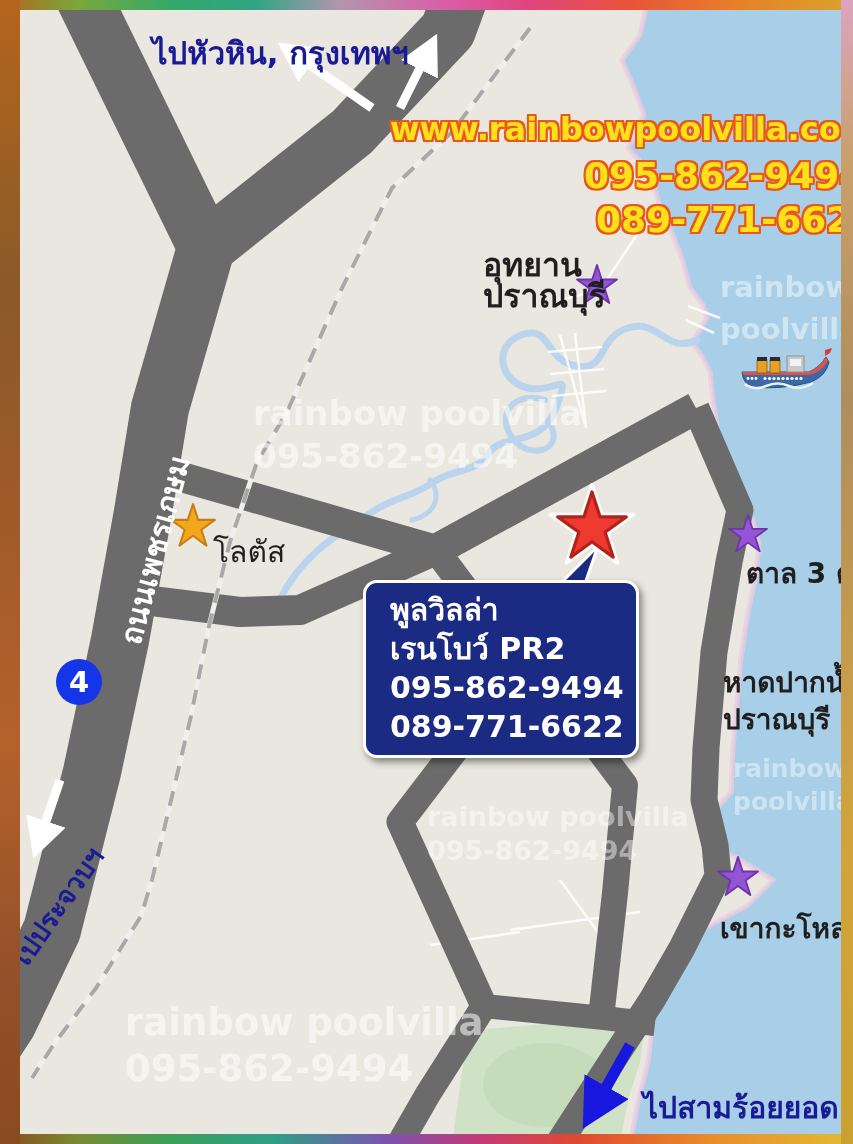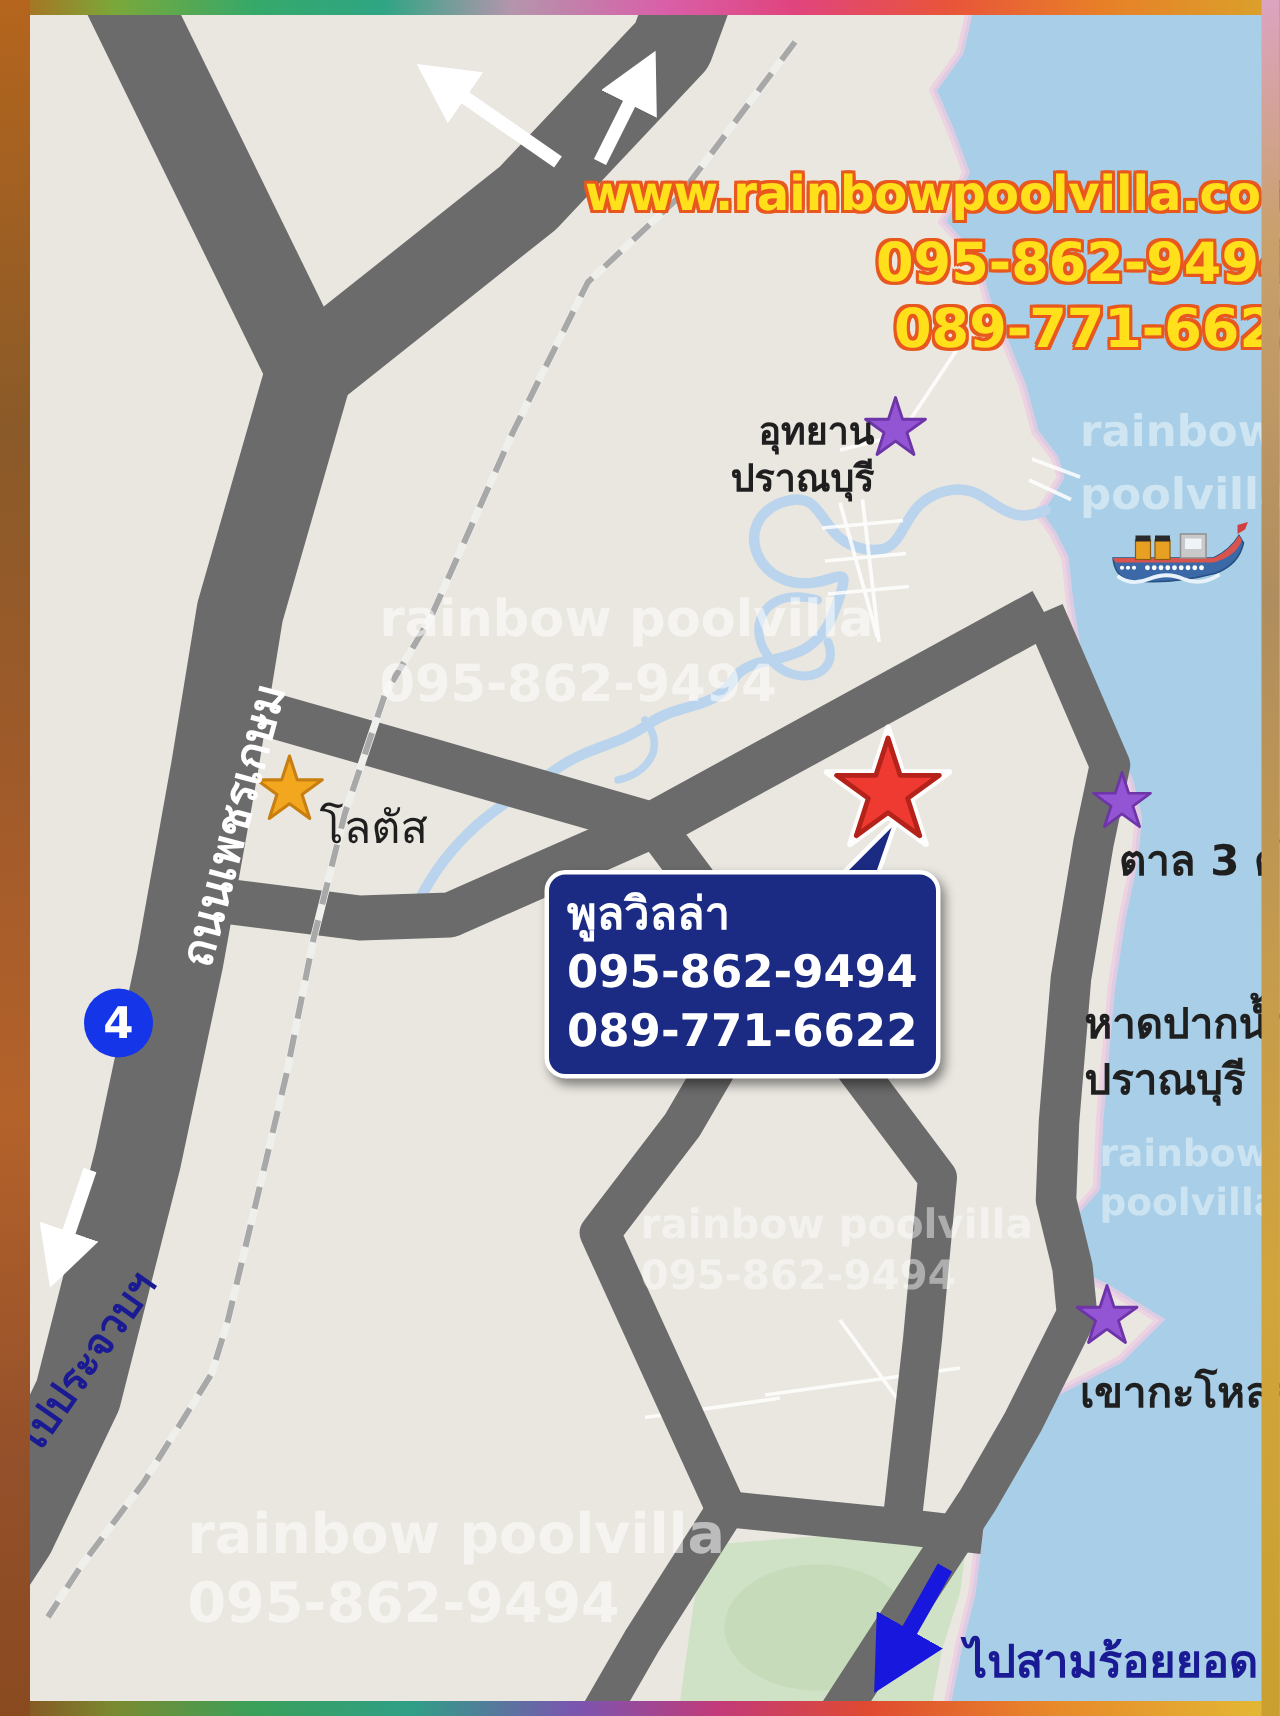--- a/index.html
+++ b/index.html
@@ -19,21 +19,21 @@
     text-shadow:-2px -2px 0 var(--yellow-outline),2px -2px 0 var(--yellow-outline),
       -2px 2px 0 var(--yellow-outline),2px 2px 0 var(--yellow-outline),
       0 -2px 0 var(--yellow-outline),0 2px 0 var(--yellow-outline),
       -2px 0 0 var(--yellow-outline),2px 0 0 var(--yellow-outline);
   }
   .wm{color:var(--watermark);font-weight:bold;line-height:1.25;}
   .rot{transform-origin:center center;}
   .callout{
     position:absolute;left:363px;top:580px;width:240px;z-index:20;
     background:var(--callout-bg);border:3px solid #fff;border-radius:14px;
-    padding:7px 6px 9px 12px;box-shadow:3px 4px 7px rgba(0,0,0,.45);
+    padding:7px 6px 9px 24px;box-shadow:3px 4px 7px rgba(0,0,0,.45);
     color:var(--callout-text);font-weight:bold;font-size:30px;line-height:39px;
   }
   .route-badge{
     position:absolute;left:56px;top:659px;width:46px;height:46px;z-index:10;
     background:var(--route-badge);border-radius:50%;color:#fff;
     font-size:29px;font-weight:bold;display:flex;align-items:center;justify-content:center;
   }
   
   .frame{position:absolute;z-index:50;}
   .frame.top{left:0;top:0;width:853px;height:10px;
@@ -153,26 +153,27 @@
     <use href="#star" x="-1.1" y="-1.1" width="2.2" height="2.2" transform="translate(193,527) scale(23)" fill="var(--star-orange)" stroke="var(--star-orange-stroke)"></use>
     <use href="#star" x="-1.1" y="-1.1" width="2.2" height="2.2" transform="translate(597,286) scale(21)" fill="var(--star-purple)" stroke="var(--star-purple-stroke)"></use>
     <use href="#star" x="-1.1" y="-1.1" width="2.2" height="2.2" transform="translate(748,535) scale(20)" fill="var(--star-purple)" stroke="var(--star-purple-stroke)"></use>
     <use href="#star" x="-1.1" y="-1.1" width="2.2" height="2.2" transform="translate(738,878) scale(21)" fill="var(--star-purple)" stroke="var(--star-purple-stroke)"></use>
     <g>
       <use href="#star" x="-1.1" y="-1.1" width="2.2" height="2.2" transform="translate(592,528) scale(43)" fill="#ffffff" stroke="#ffffff" opacity="0.95"></use>
       <use href="#star" x="-1.1" y="-1.1" width="2.2" height="2.2" transform="translate(592,528) scale(36)" fill="var(--star-red)" stroke="var(--star-red-stroke)"></use>
     </g>
   </svg>
 
+  <div class="lbl navy" style="left:152px;top:28px;font-size:31px;">ไปหัวหิน, กรุงเทพฯ</div>
 
   <div class="lbl yellow" style="left:390px;top:110px;font-size:32px;">www.rainbowpoolvilla.com</div>
   <div class="lbl yellow" style="left:584px;top:155px;font-size:36px;">095-862-9494</div>
   <div class="lbl yellow" style="left:596px;top:199px;font-size:36px;">089-771-6622</div>
 
-  <div class="lbl black" style="left:483px;top:250px;width:100px;text-align:right;font-size:25px;line-height:31px;white-space:normal;margin-top:22px;">
+  <div class="lbl black" style="left:483px;top:250px;width:100px;text-align:left;font-size:32px;line-height:31px;white-space:normal;">
     <div>อุทยาน</div>
     <div>ปราณบุรี</div>
   </div>
 
   <div class="lbl wm" style="left:253px;top:392px;font-size:34px;">
     <div>rainbow poolvilla</div>
     <div>095-862-9494</div>
   </div>
   <div class="lbl wm" style="left:720px;top:266px;font-size:29px;line-height:42px;color:rgba(255,255,255,0.45);">
     <div>rainbow</div>
@@ -205,20 +206,21 @@
     <div>หาดปากน้ำ</div>
     <div>ปราณบุรี</div>
   </div>
 
   <div class="lbl black" style="left:720px;top:906px;font-size:28px;">เขากะโหลก</div>
 
   <div class="lbl navy" style="left:632px;top:1084px;font-size:30px;margin-left:11px;">ไปสามร้อยยอด</div>
 
   <div class="callout">
     <div>พูลวิลล่า</div>
+    <div>เรนโบว์ PR2</div>
     <div>095-862-9494</div>
     <div>089-771-6622</div>
   </div>
 
   <div class="frame top"></div>
   <div class="frame bottom"></div>
   <div class="frame left"></div>
   <div class="frame right"></div>
 </div>
 

